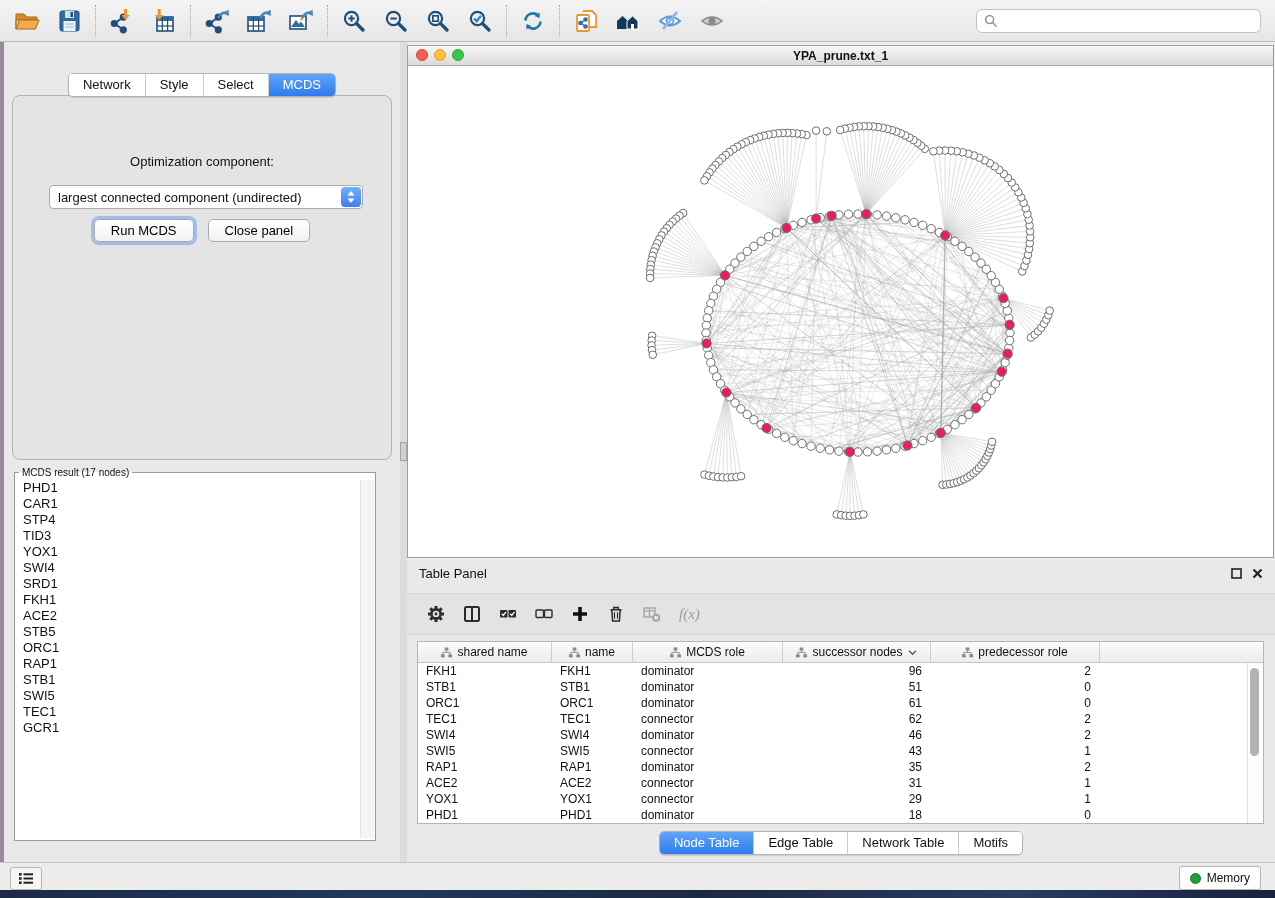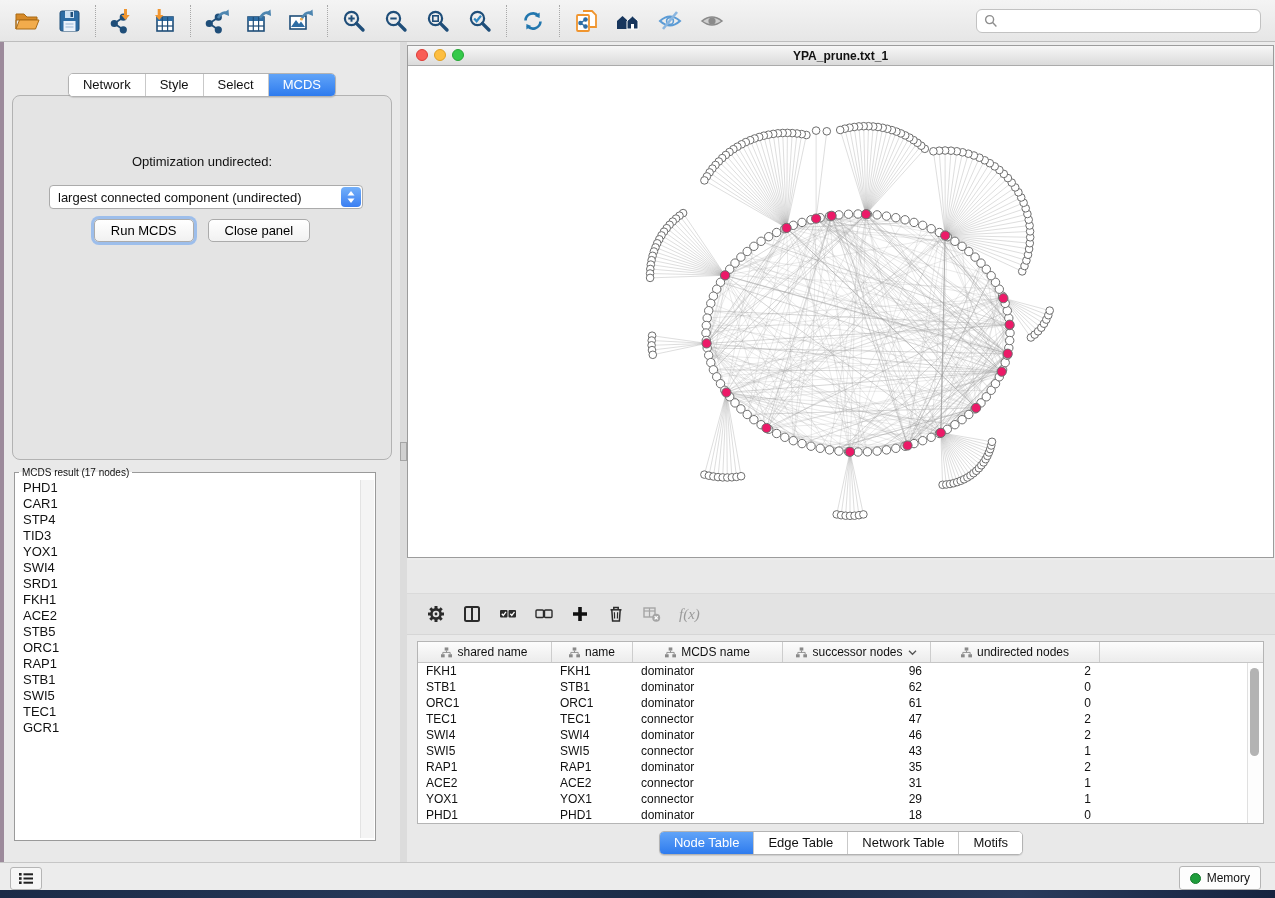--- a/index.html
+++ b/index.html
@@ -278,21 +278,21 @@
   <div id="control-panel">
     <div id="cp-tabs">
         <div class="seg" id="cp-tabseg">
           <div class="tab">Network</div>
           <div class="tab">Style</div>
           <div class="tab">Select</div>
           <div class="tab active">MCDS</div>
         </div>
       </div>
     <div id="cp-inner">
-      <div id="crit-label">Optimization undirected:</div>
+      <div id="crit-label">Optimization component:</div>
       <div id="crit-select">
         <span class="val">largest connected component (undirected)</span>
         <span class="stepper">
           <svg width="10" height="14" viewBox="0 0 10 14">
             <path d="M5 1 L8.5 5.4 H1.5 Z" fill="#fff"></path>
             <path d="M5 13 L1.5 8.6 H8.5 Z" fill="#fff"></path>
           </svg>
         </span>
       </div>
       <div id="cp-buttons">
@@ -1107,20 +1107,31 @@
           <circle cx="499.5" cy="380.5" r="4.6" fill="#EC1A68" stroke="#6e6e6e" stroke-width="1"></circle>
           <circle cx="442.0" cy="386.8" r="4.6" fill="#EC1A68" stroke="#6e6e6e" stroke-width="1"></circle>
           <circle cx="358.5" cy="363.0" r="4.6" fill="#EC1A68" stroke="#6e6e6e" stroke-width="1"></circle>
           <circle cx="318.4" cy="327.5" r="4.6" fill="#EC1A68" stroke="#6e6e6e" stroke-width="1"></circle>
           <circle cx="298.6" cy="278.4" r="4.6" fill="#EC1A68" stroke="#6e6e6e" stroke-width="1"></circle>
         </g>
       </svg>
   </div>
 
   <div id="table-panel">
+    <div class="panel-titlebar">
+      <span>Table Panel</span>
+      <span class="win-ctrls">
+        <svg width="11" height="11" viewBox="0 0 11 11">
+          <rect x="1" y="1" width="9" height="9" fill="none" stroke="#222" stroke-width="1.6"></rect>
+          </svg>
+        <svg width="11" height="11" viewBox="0 0 11 11">
+          <path d="M1.5 1.5 L9.5 9.5 M9.5 1.5 L1.5 9.5" stroke="#222" stroke-width="2.2"></path>
+          </svg>
+      </span>
+    </div>
     <div id="tp-toolbar">
         <div class="tp-icon">
           <svg width="18" height="18" viewBox="0 0 18 18">
             <line x1="13.0" y1="9.0" x2="17.0" y2="9.0" stroke="#2b2b2b" stroke-width="3"></line>
             <line x1="11.8" y1="11.8" x2="14.7" y2="14.7" stroke="#2b2b2b" stroke-width="3"></line>
             <line x1="9.0" y1="13.0" x2="9.0" y2="17.0" stroke="#2b2b2b" stroke-width="3"></line>
             <line x1="6.2" y1="11.8" x2="3.3" y2="14.7" stroke="#2b2b2b" stroke-width="3"></line>
             <line x1="5.0" y1="9.0" x2="1.0" y2="9.0" stroke="#2b2b2b" stroke-width="3"></line>
             <line x1="6.2" y1="6.2" x2="3.3" y2="3.3" stroke="#2b2b2b" stroke-width="3"></line>
             <line x1="9.0" y1="5.0" x2="9.0" y2="1.0" stroke="#2b2b2b" stroke-width="3"></line>
@@ -1198,72 +1209,72 @@
             </svg>
             <span>name</span>
           </div>
           <div class="hcell" style="width: 150px;">
             <svg width="11" height="11" viewBox="0 0 12 11">
   <rect x="4" y="0" width="4" height="3.4" fill="#8a8a8a"></rect>
   <path d="M6 3.4 V5.4 M2 7.4 V5.4 H10 V7.4" fill="none" stroke="#8a8a8a" stroke-width="1"></path>
   <rect x="0" y="7.4" width="4" height="3.4" fill="#8a8a8a"></rect>
               <rect x="8" y="7.4" width="4" height="3.4" fill="#8a8a8a"></rect>
             </svg>
-            <span>MCDS name</span>
+            <span>MCDS role</span>
           </div>
           <div class="hcell" style="width: 148px;">
             <svg width="11" height="11" viewBox="0 0 12 11">
   <rect x="4" y="0" width="4" height="3.4" fill="#8a8a8a"></rect>
   <path d="M6 3.4 V5.4 M2 7.4 V5.4 H10 V7.4" fill="none" stroke="#8a8a8a" stroke-width="1"></path>
   <rect x="0" y="7.4" width="4" height="3.4" fill="#8a8a8a"></rect>
               <rect x="8" y="7.4" width="4" height="3.4" fill="#8a8a8a"></rect>
             </svg>
             <span>successor nodes</span>
             <svg width="9" height="7" viewBox="0 0 10 8">
   <path d="M1 2 L5 6 L9 2" fill="none" stroke="#555" stroke-width="1.5"></path>
             </svg>
           </div>
           <div class="hcell" style="width: 169px;">
             <svg width="11" height="11" viewBox="0 0 12 11">
   <rect x="4" y="0" width="4" height="3.4" fill="#8a8a8a"></rect>
   <path d="M6 3.4 V5.4 M2 7.4 V5.4 H10 V7.4" fill="none" stroke="#8a8a8a" stroke-width="1"></path>
   <rect x="0" y="7.4" width="4" height="3.4" fill="#8a8a8a"></rect>
               <rect x="8" y="7.4" width="4" height="3.4" fill="#8a8a8a"></rect>
             </svg>
-            <span>undirected nodes</span>
+            <span>predecessor role</span>
           </div>
           <div class="hcell filler"></div>
         </div>
       <div id="nt-body">
           <div class="nt-row">
             <div class="cell" style="width: 134px;">FKH1</div>
             <div class="cell" style="width: 81px;">FKH1</div>
             <div class="cell" style="width: 150px;">dominator</div>
             <div class="cell num" style="width: 148px;">96</div>
             <div class="cell num" style="width: 169px;">2</div>
           </div>
           <div class="nt-row">
             <div class="cell" style="width: 134px;">STB1</div>
             <div class="cell" style="width: 81px;">STB1</div>
             <div class="cell" style="width: 150px;">dominator</div>
-            <div class="cell num" style="width: 148px;">62</div>
+            <div class="cell num" style="width: 148px;">51</div>
             <div class="cell num" style="width: 169px;">0</div>
           </div>
           <div class="nt-row">
             <div class="cell" style="width: 134px;">ORC1</div>
             <div class="cell" style="width: 81px;">ORC1</div>
             <div class="cell" style="width: 150px;">dominator</div>
             <div class="cell num" style="width: 148px;">61</div>
             <div class="cell num" style="width: 169px;">0</div>
           </div>
           <div class="nt-row">
             <div class="cell" style="width: 134px;">TEC1</div>
             <div class="cell" style="width: 81px;">TEC1</div>
             <div class="cell" style="width: 150px;">connector</div>
-            <div class="cell num" style="width: 148px;">47</div>
+            <div class="cell num" style="width: 148px;">62</div>
             <div class="cell num" style="width: 169px;">2</div>
           </div>
           <div class="nt-row">
             <div class="cell" style="width: 134px;">SWI4</div>
             <div class="cell" style="width: 81px;">SWI4</div>
             <div class="cell" style="width: 150px;">dominator</div>
             <div class="cell num" style="width: 148px;">46</div>
             <div class="cell num" style="width: 169px;">2</div>
           </div>
           <div class="nt-row">

